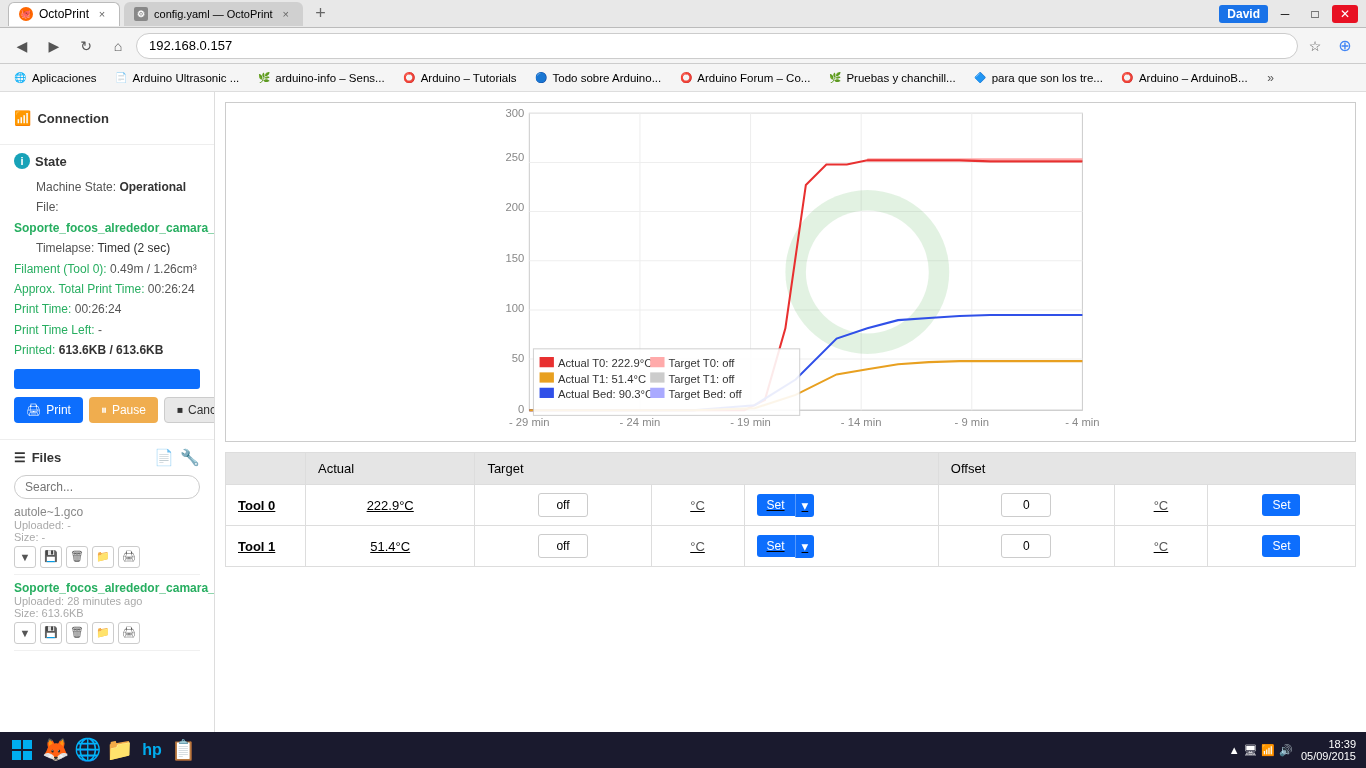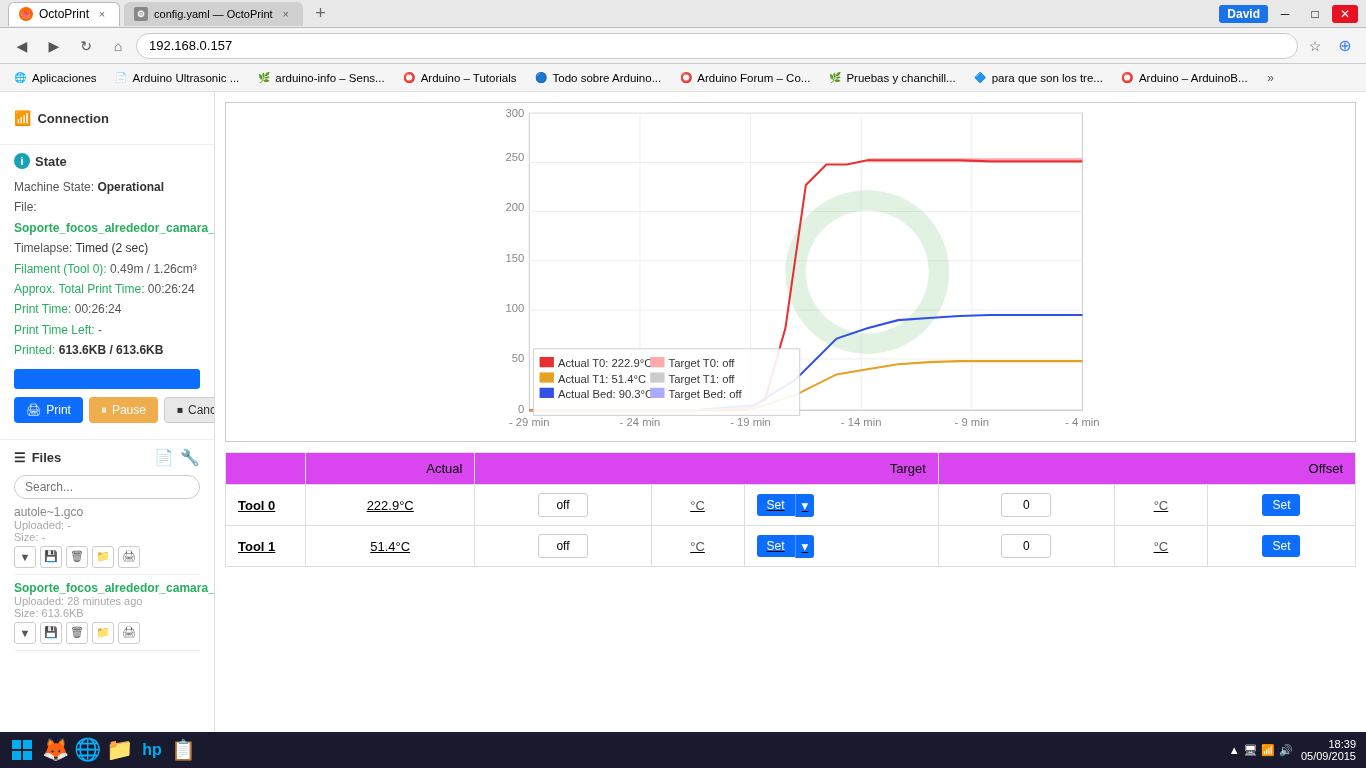--- a/index.html
+++ b/index.html
@@ -32,21 +32,21 @@
     .app-area { display: flex; flex: 1; background: white; overflow: hidden; }
 
     
     .sidebar { width: 210px; min-width: 210px; background: white; border-right: 1px solid #e0e0e0; overflow-y: auto; padding: 10px 0; }
     .sidebar-section { margin-bottom: 10px; }
     .sidebar-header { padding: 8px 14px; font-size: 13px; font-weight: bold; color: #333; display: flex; align-items: center; gap: 6px; }
     .state-section { padding: 8px 14px; }
     .state-header { display: flex; align-items: center; gap: 5px; color: #333; font-weight: bold; margin-bottom: 8px; font-size: 13px; }
     .info-icon { background: #17a2b8; color: white; border-radius: 50%; width: 16px; height: 16px; display: inline-flex; align-items: center; justify-content: center; font-size: 11px; font-weight: bold; }
     .state-info { font-size: 12px; color: #555; line-height: 1.7; }
-    .state-info .label { color: #555; }
+    .state-info .label { color: #555; margin-left: 22px; }
     .state-info .value { color: #333; }
     .state-info .bold { font-weight: bold; color: #333; }
     .state-info .green { color: #27ae60; }
     .state-info .filename { color: #27ae60; font-weight: bold; }
     .progress-bar-container { margin: 8px 0; background: #e0e0e0; border-radius: 3px; height: 20px; overflow: hidden; }
     .progress-bar { height: 100%; background: #0d6efd; width: 100%; }
     .btn-group { display: flex; gap: 6px; margin-top: 8px; }
     .btn { padding: 5px 12px; border: none; border-radius: 4px; cursor: pointer; font-size: 12px; display: flex; align-items: center; gap: 5px; }
     .btn-primary { background: #0d6efd; color: white; }
     .btn-warning { background: #f0ad4e; color: white; }
@@ -71,21 +71,21 @@
     .main-tab.active { color: #0d6efd; border-bottom-color: #0d6efd; }
 
     .tab-content { flex: 1; display: flex; flex-direction: column; padding: 10px; overflow: auto; }
 
     
     .chart-container { border: 1px solid #ccc; background: white; flex: 0 0 340px; position: relative; overflow: hidden; }
 
     
     .temp-table { width: 100%; border-collapse: collapse; margin-top: 10px; border: 1px solid #ccc; }
     .temp-table th, .temp-table td { padding: 8px 12px; border: 1px solid #ddd; font-size: 13px; }
-    .temp-table th { background: #d946ef; font-weight: normal; text-align: right; }
+    .temp-table th { background: #e5e5e5; font-weight: normal; text-align: left; }
     .temp-table td { text-align: center; text-decoration: underline; }
     .temp-table .row-label { text-align: left; font-weight: bold; }
     .temp-input { width: 50px; padding: 4px 6px; border: 1px solid #ccc; border-radius: 3px; text-align: center; font-size: 12px; }
     .unit-label { color: #555; font-size: 13px; }
     .set-btn { padding: 4px 10px; background: #0d6efd; color: white; border: none; border-radius: 3px; cursor: pointer; font-size: 12px; }
     .set-btn-group { display: flex; align-items: center; }
     .set-btn-dropdown { padding: 4px 6px; background: #0d6efd; color: white; border: none; border-left: 1px solid rgba(255,255,255,0.3); border-radius: 0 3px 3px 0; cursor: pointer; }
     .set-btn-main { padding: 4px 10px; background: #0d6efd; color: white; border: none; border-radius: 3px 0 0 3px; cursor: pointer; font-size: 12px; }
 
     

